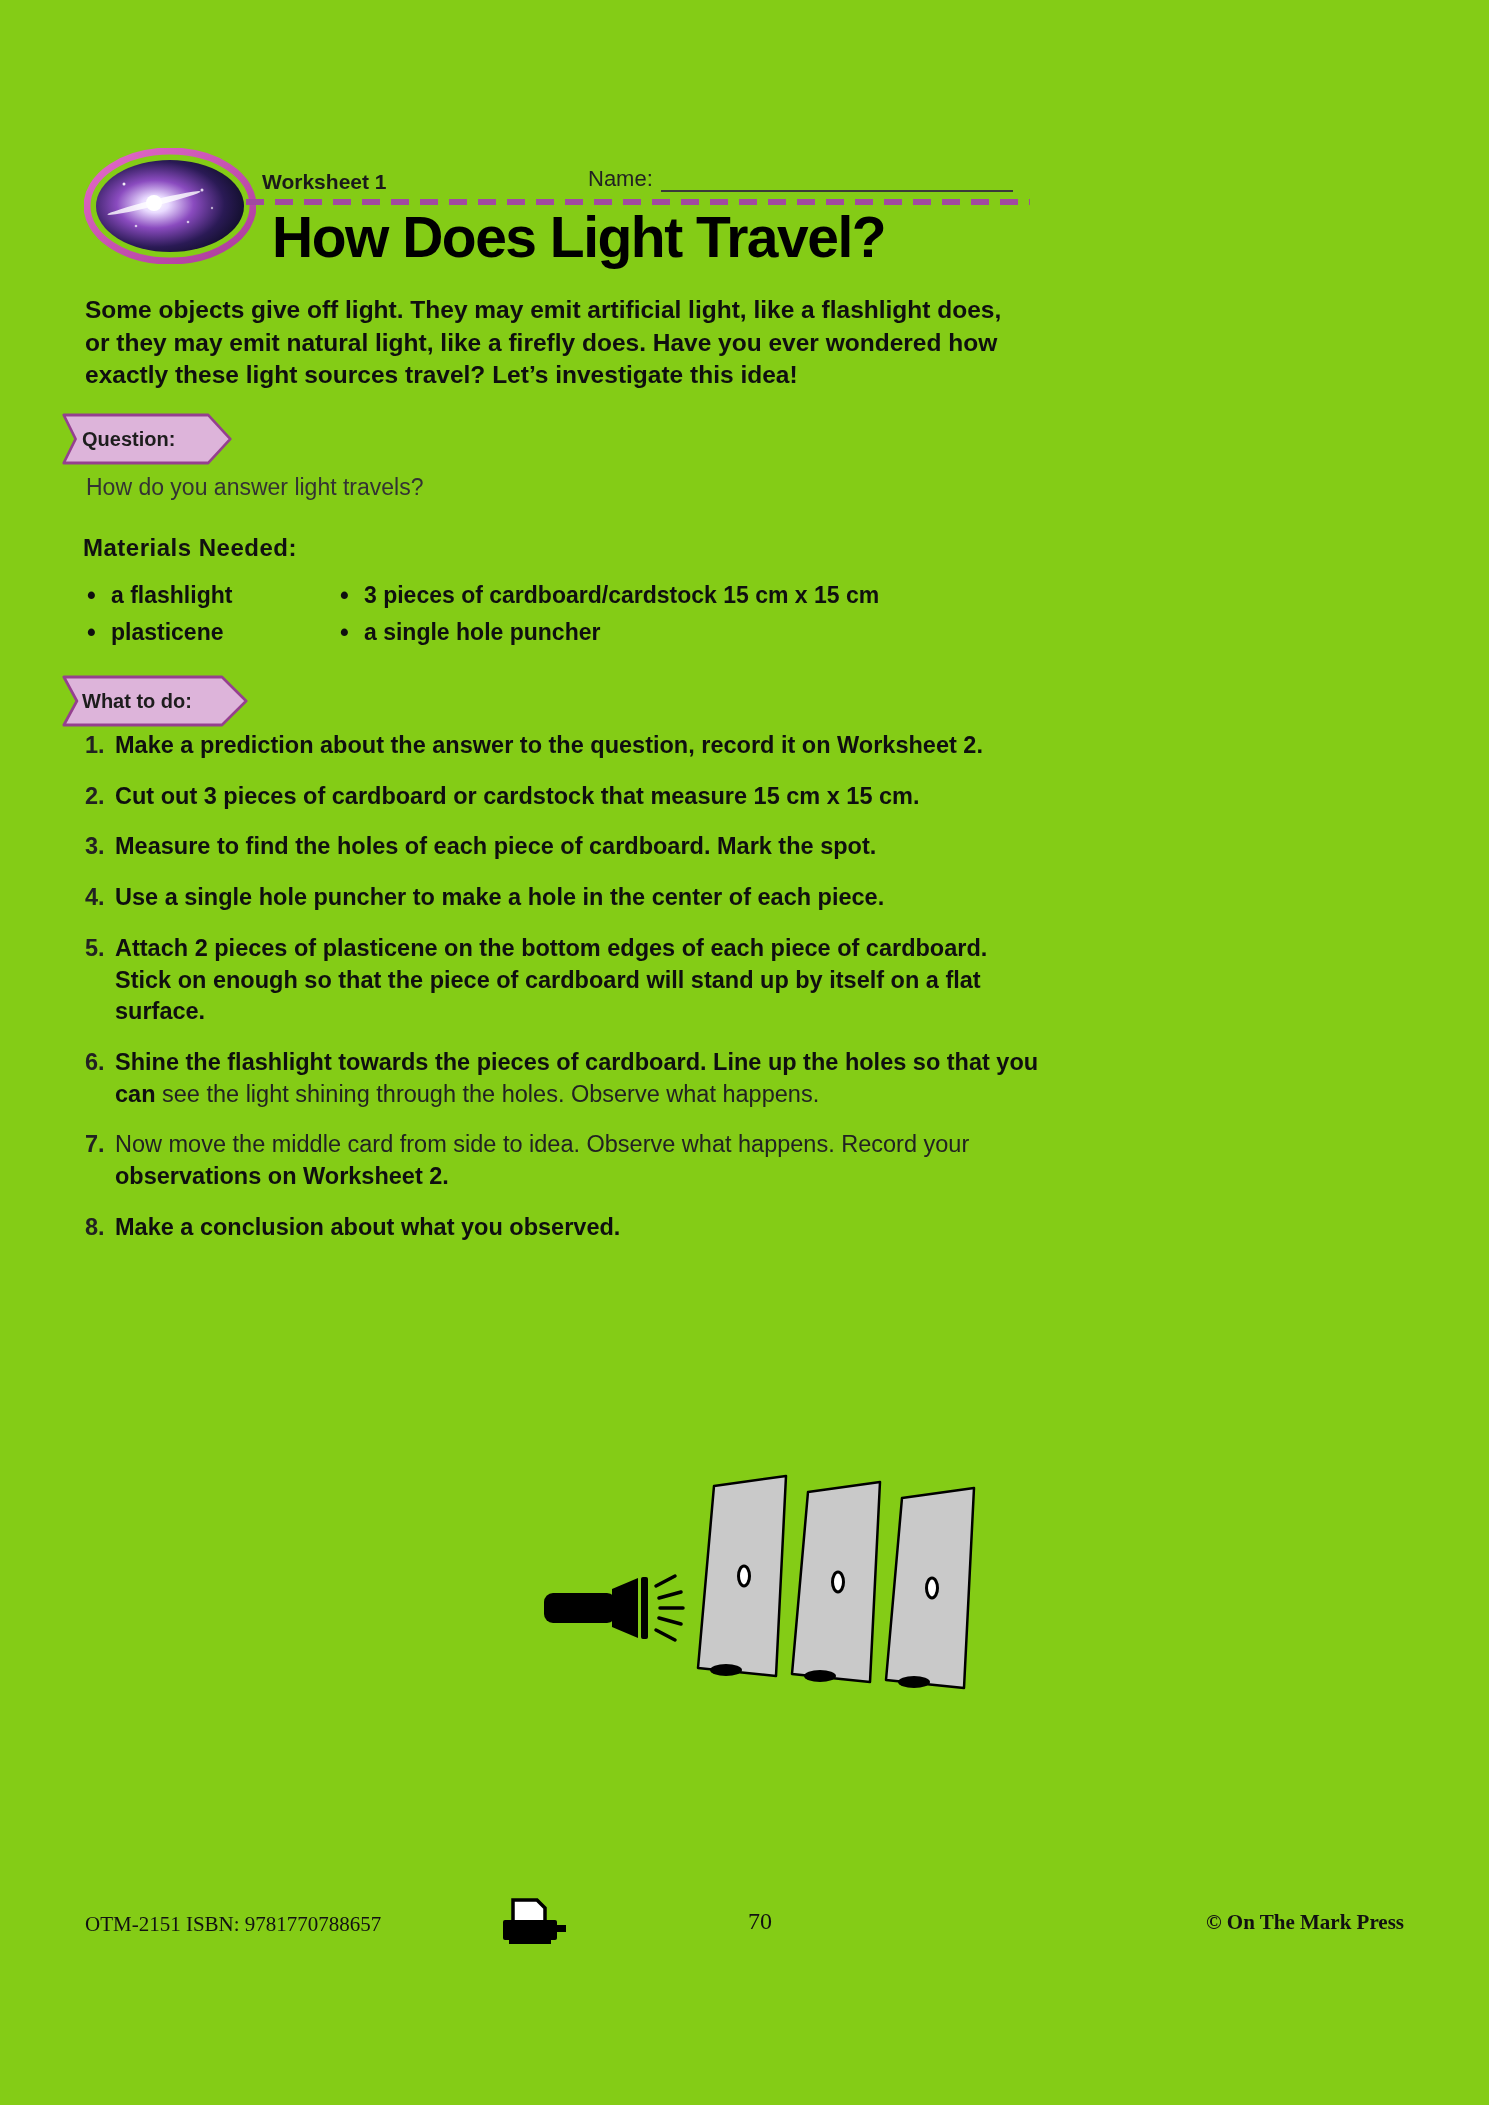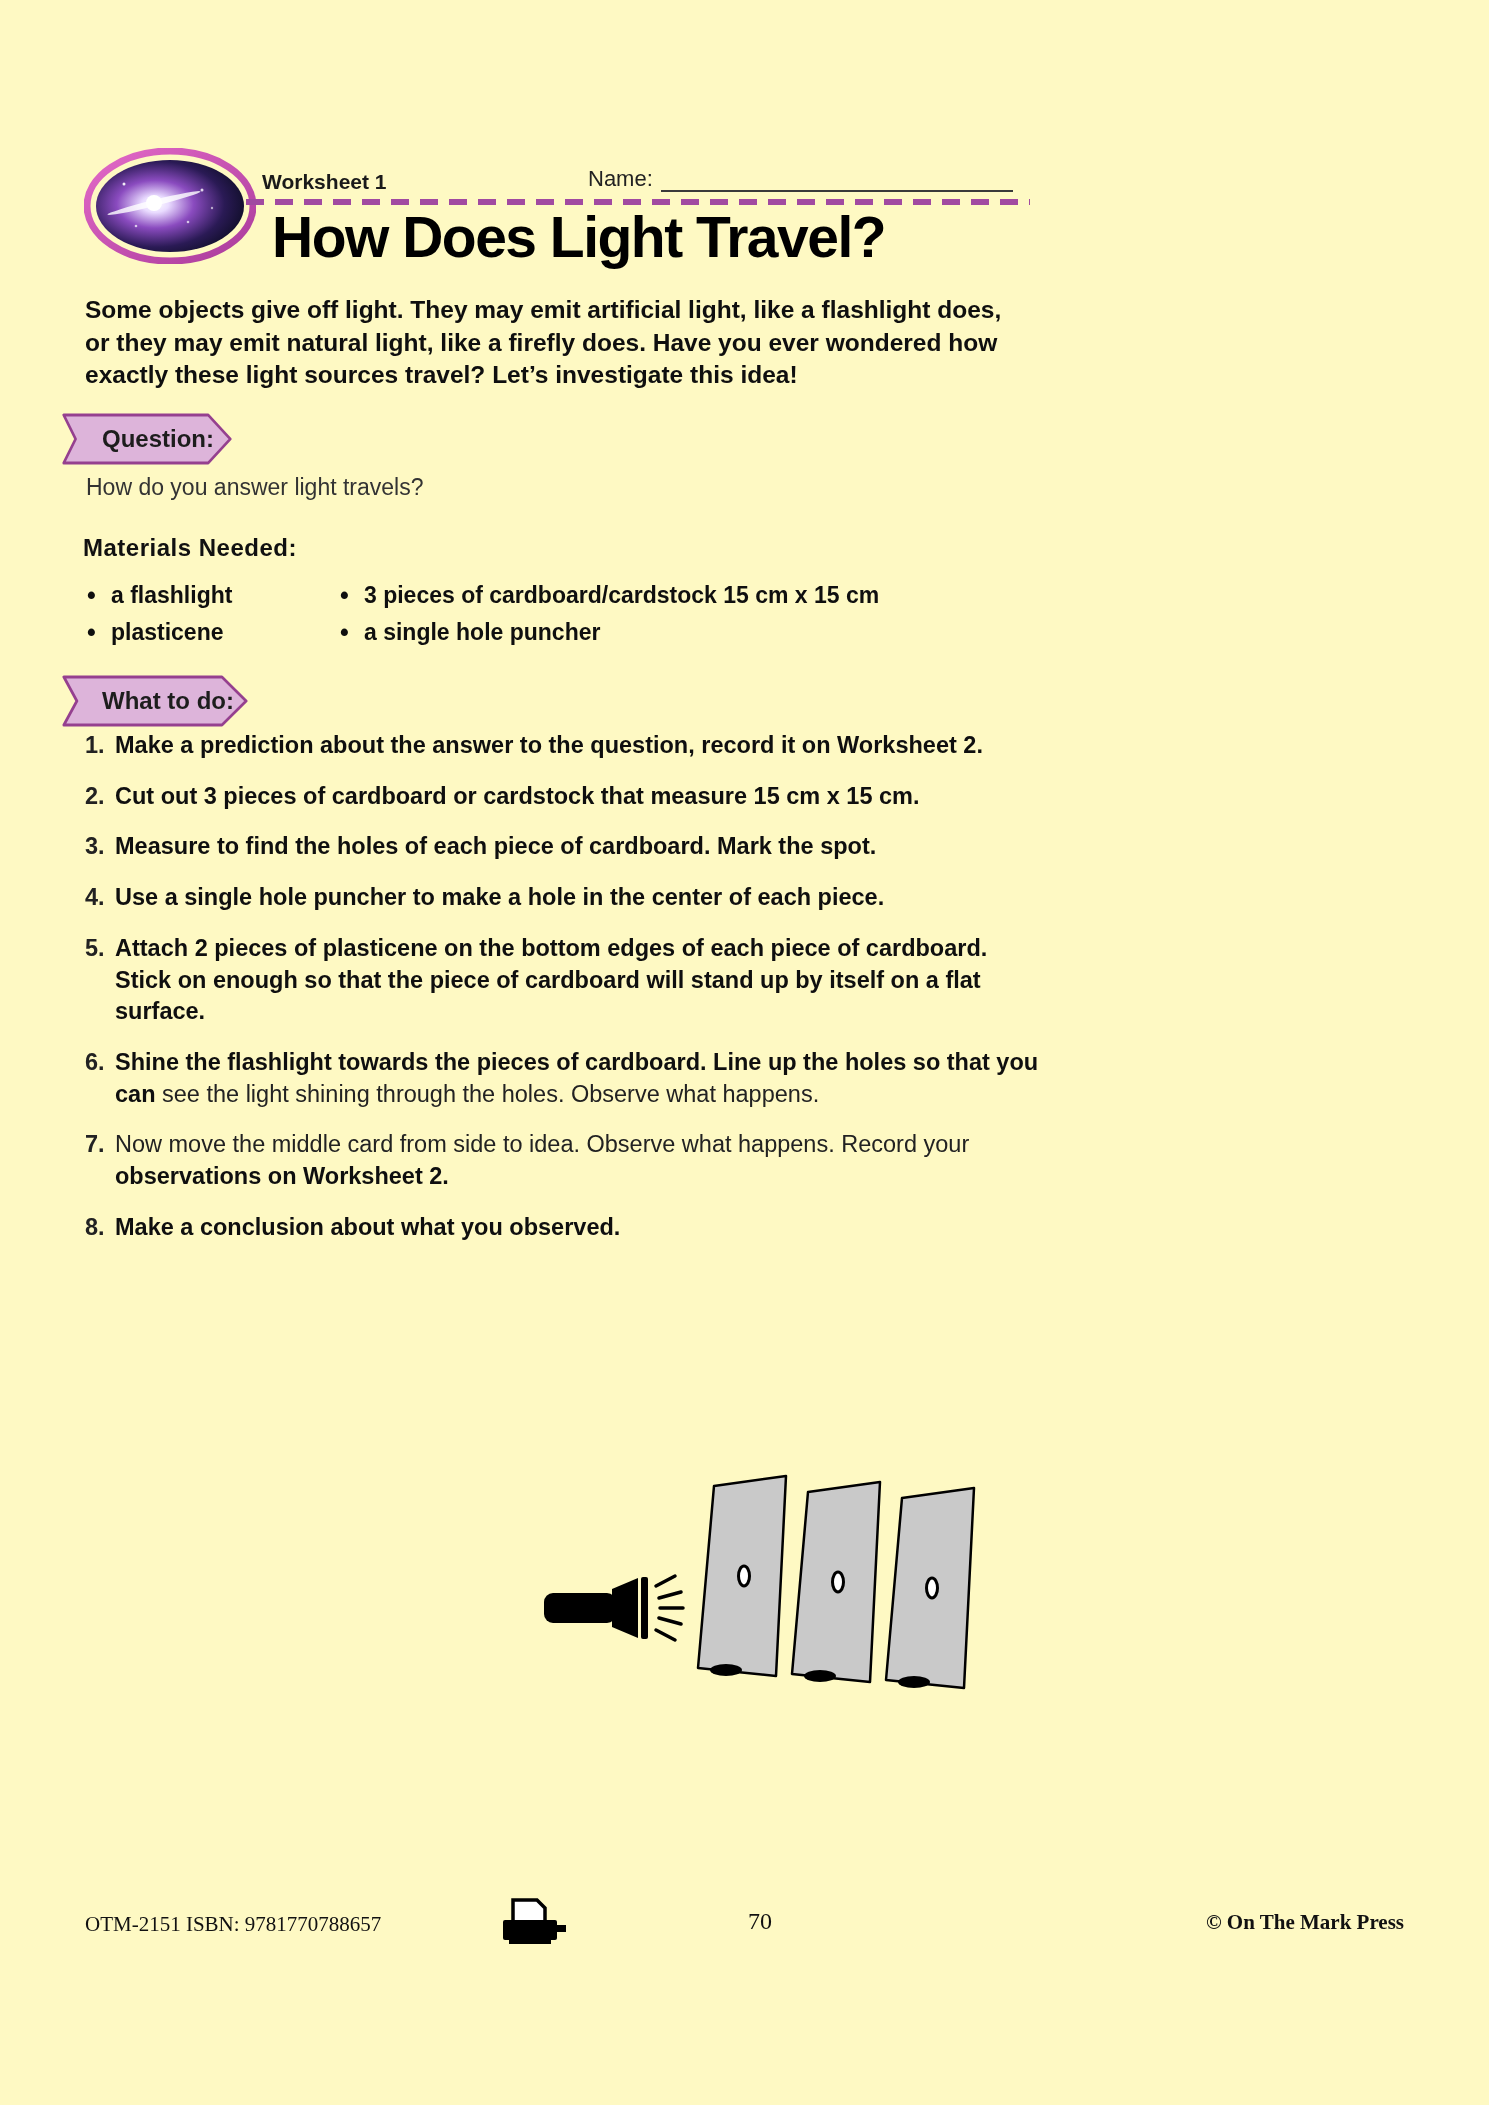--- a/index.html
+++ b/index.html
@@ -1,21 +1,21 @@
 <!DOCTYPE html>
 <html><head>
 <meta charset="utf-8">
 <style>
   * { margin:0; padding:0; box-sizing:border-box; }
   html,body { background:#ffffff; }
   .page {
     position:relative;
     width:1489px; height:2105px;
     margin:0 auto;
-    background:#fef9c3;
+    background:#84cc16;
     font-family:"Liberation Sans", sans-serif;
     color:#111;
     overflow:hidden;
   }
 
   
   .photo-oval { position:absolute; left:84px; top:148px; }
   .worksheet-label { position:absolute; left:262px; top:170px; font-size:21px; font-weight:700; color:#1a1a1a; }
   .name-row { position:absolute; left:588px; top:166px; font-size:22px; color:#222; }
   .name-line { display:inline-block; width:352px; height:22px; border-bottom:2px solid #3a3a3a; margin-left:8px; vertical-align:bottom; }
@@ -33,22 +33,22 @@
   .intro {
     position:absolute; left:85px; top:294px; width:945px;
     font-size:24.5px; font-weight:700; line-height:1.33; color:#0f0f0f;
   }
 
   
   .banner { position:absolute; height:52px; }
   .banner svg { position:absolute; inset:0; width:100%; height:100%; }
   .banner polygon { fill:#ddb4da; stroke:#95408f; stroke-width:3; stroke-linejoin:round; }
   .banner-label {
-    position:absolute; left:40px; top:50%; transform:translateY(-50%);
-    font-size:24px; font-weight:700; color:#1d1d1d; white-space:nowrap;
+    position:absolute; left:20px; top:50%; transform:translateY(-50%);
+    font-size:20px; font-weight:700; color:#1d1d1d; white-space:nowrap;
   }
   .banner-question { left:62px; top:413px; width:170px; }
   .banner-whattodo { left:62px; top:675px; width:186px; }
 
   .question-text {
     position:absolute; left:86px; top:474px;
     font-size:23px; font-weight:400; color:#333;
   }
 
   

